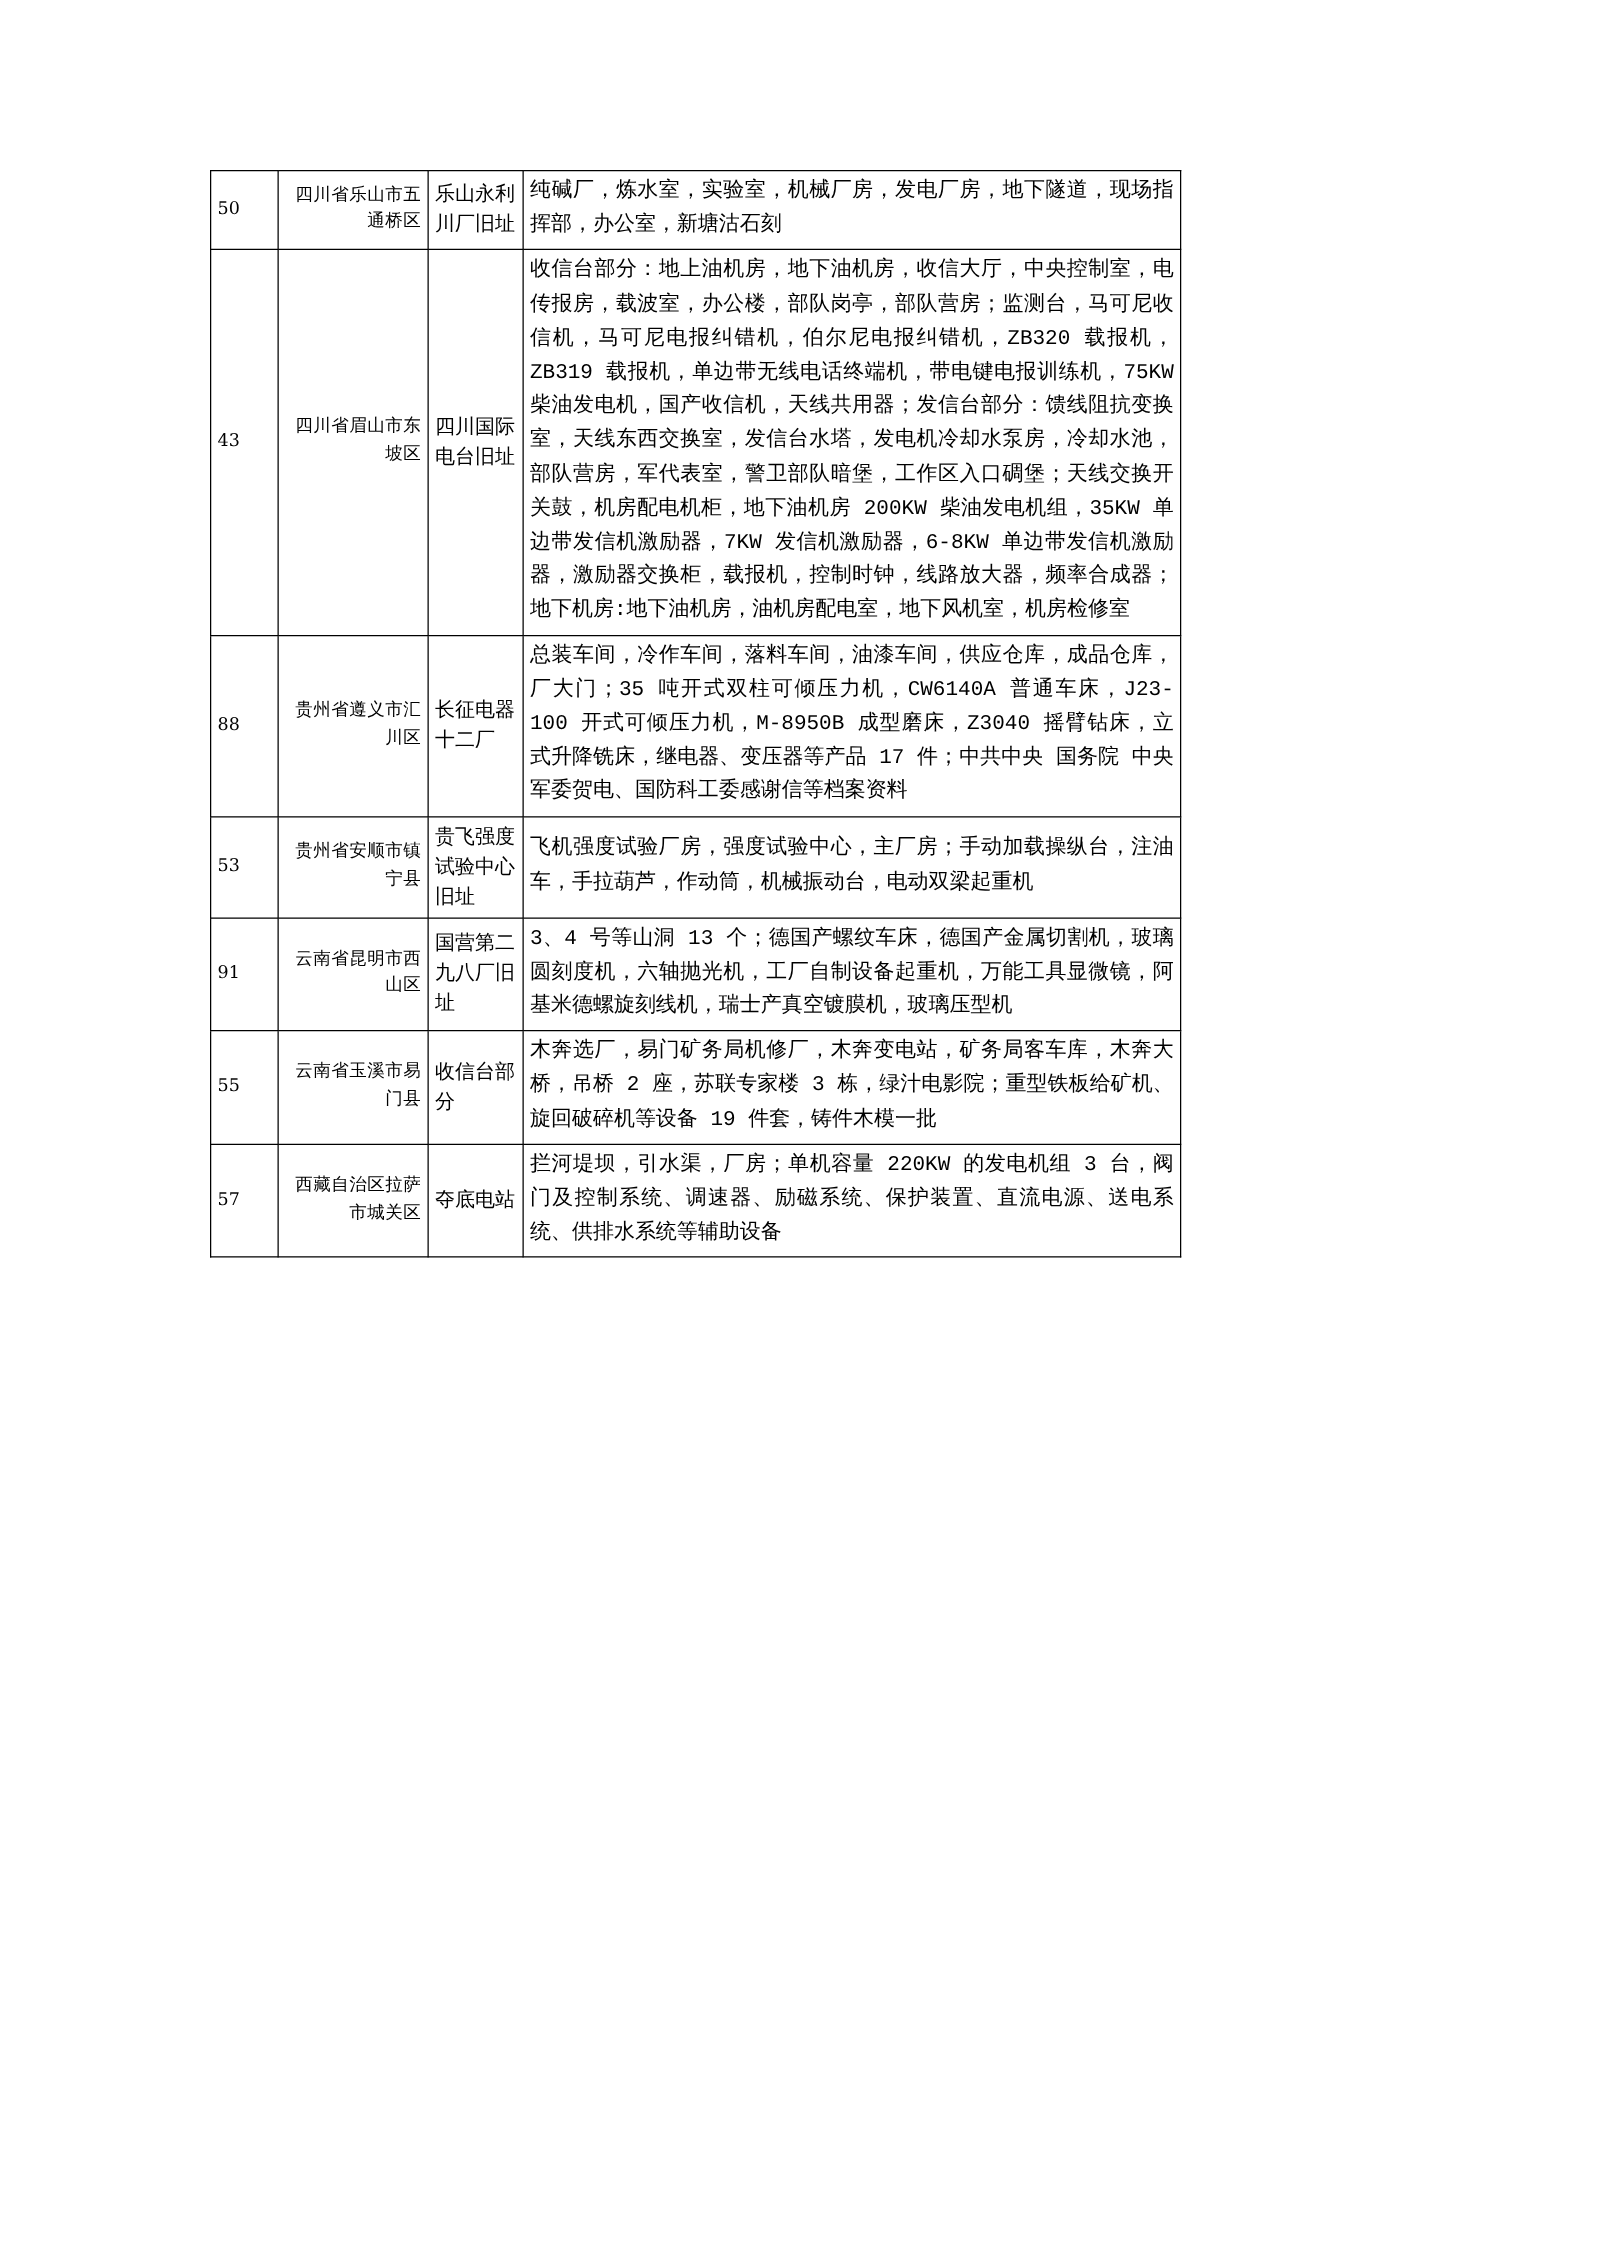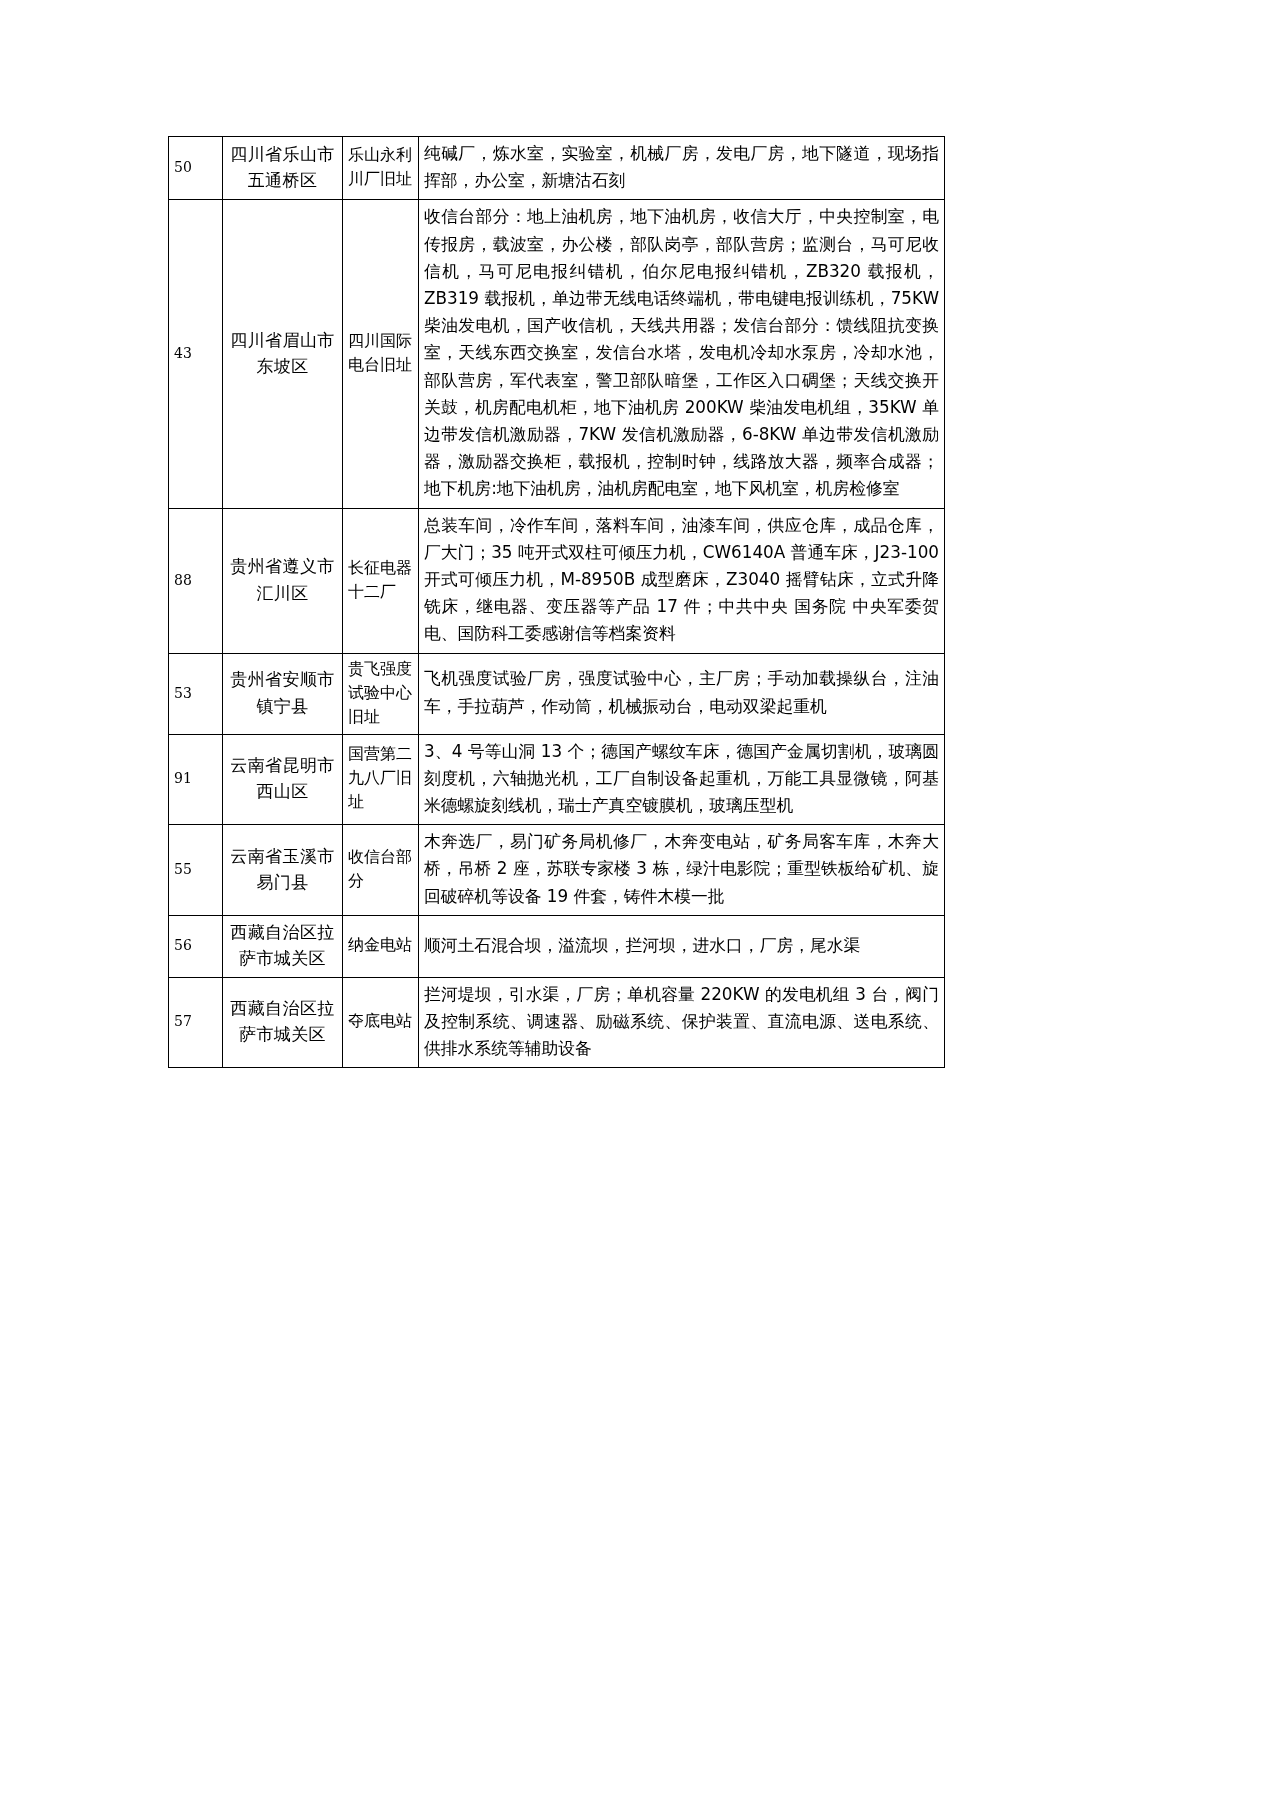--- a/index.html
+++ b/index.html
@@ -38,41 +38,42 @@
   col.c-name { width: 76px; }
   col.c-desc { width: 526px; }
 
   .cell-num {
     text-align: left;
     font-size: 14px;
     font-family: "DejaVu Serif", "Liberation Serif", serif;
     line-height: 1.3;
   }
   .cell-loc {
-    text-align: center;
-    font-size: 17px;
+    text-align: right;
+    font-size: 14px;
     line-height: 1.55;
     letter-spacing: 0.4px;
   }
   .cell-name {
     text-align: left;
     font-size: 16px;
     line-height: 1.5;
     padding-left: 4px;
     padding-right: 2px;
   }
   .cell-desc {
     text-align: justify;
     text-justify: inter-ideograph;
     font-size: 16.8px;
     line-height: 1.62;
     vertical-align: top;
     padding-top: 5px;
     padding-left: 6px;
     padding-right: 6px;
+    font-family: Liberation Mono, monospace;
   }
   .cell-desc.mid { vertical-align: middle; }
 </style>
 </head>
 <body>
 
 <div class="page">
   <table class="doc-table">
     <colgroup>
       <col class="c-num">
@@ -111,26 +112,20 @@
         <td class="cell-name">国营第二九八厂旧址</td>
         <td class="cell-desc">3、4 号等山洞 13 个；德国产螺纹车床，德国产金属切割机，玻璃圆刻度机，六轴抛光机，工厂自制设备起重机，万能工具显微镜，阿基米德螺旋刻线机，瑞士产真空镀膜机，玻璃压型机</td>
       </tr>
       <tr>
         <td class="cell-num">55</td>
         <td class="cell-loc">云南省玉溪市易门县</td>
         <td class="cell-name">收信台部分</td>
         <td class="cell-desc">木奔选厂，易门矿务局机修厂，木奔变电站，矿务局客车库，木奔大桥，吊桥 2 座，苏联专家楼 3 栋，绿汁电影院；重型铁板给矿机、旋回破碎机等设备 19 件套，铸件木模一批</td>
       </tr>
       <tr>
-        <td class="cell-num">56</td>
-        <td class="cell-loc">西藏自治区拉萨市城关区</td>
-        <td class="cell-name">纳金电站</td>
-        <td class="cell-desc mid">顺河土石混合坝，溢流坝，拦河坝，进水口，厂房，尾水渠</td>
-      </tr>
-      <tr>
         <td class="cell-num">57</td>
         <td class="cell-loc">西藏自治区拉萨市城关区</td>
         <td class="cell-name">夺底电站</td>
         <td class="cell-desc">拦河堤坝，引水渠，厂房；单机容量 220KW 的发电机组 3 台，阀门及控制系统、调速器、励磁系统、保护装置、直流电源、送电系统、供排水系统等辅助设备</td>
       </tr>
     </tbody>
   </table>
 </div>
 
 </body></html>

